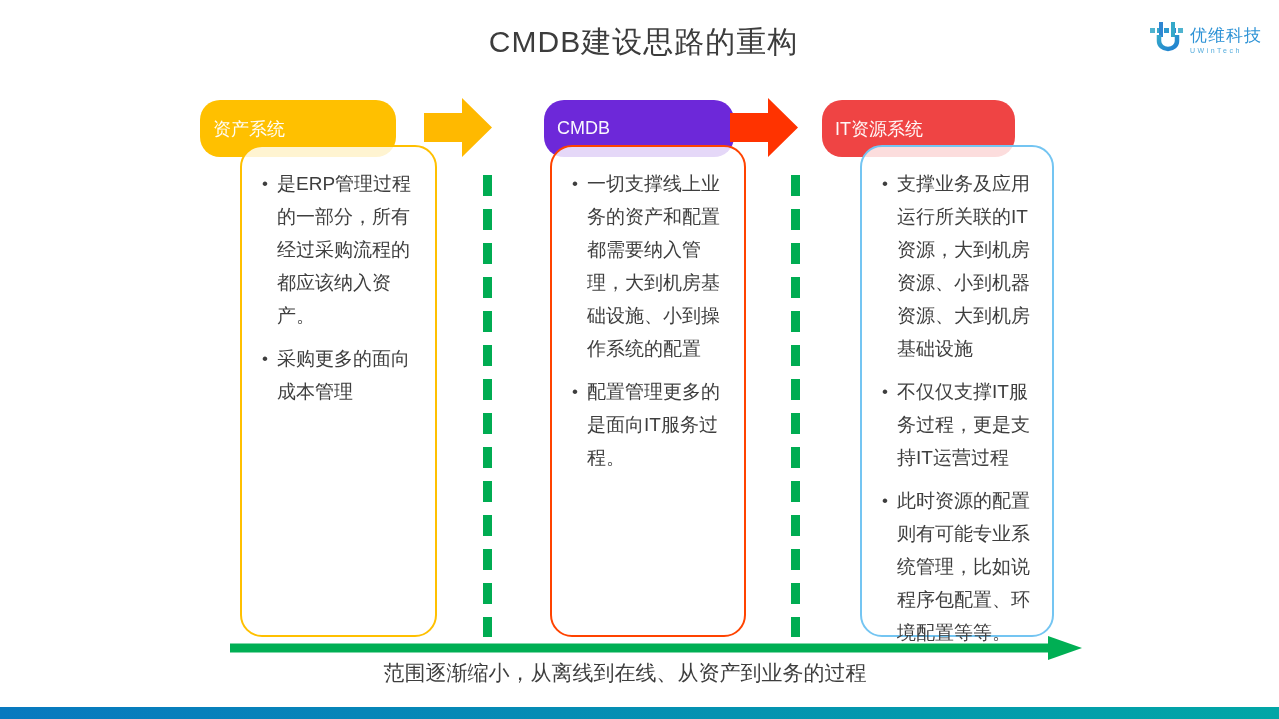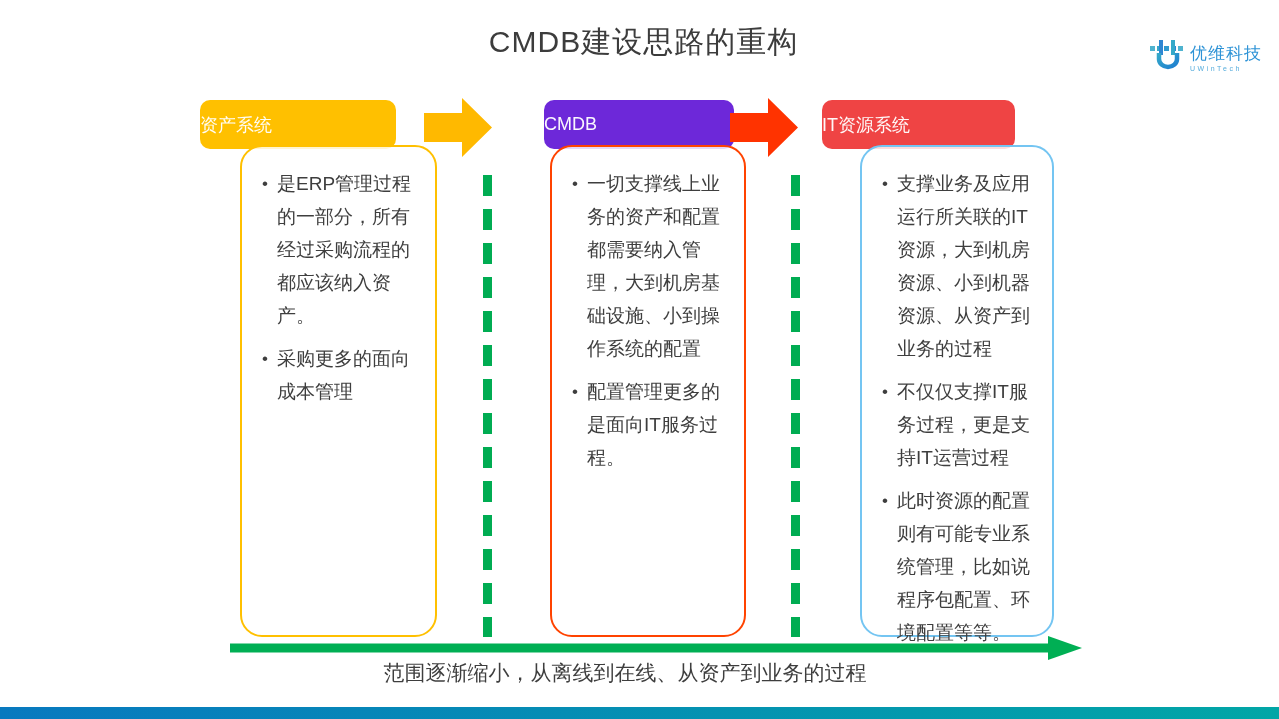--- a/index.html
+++ b/index.html
@@ -12,30 +12,30 @@
   .slide { position:absolute; inset:0; }
 
   
   .slide-title {
     position:absolute; top:22px; left:4px; width:100%;
     text-align:center; font-size:30px; font-weight:300;
     color:#3c3c3c; letter-spacing:1px;
   }
 
   
-  .logo { position:absolute; top:20px; left:1150px; width:120px; display:flex; align-items:flex-start;margin-top:18px; }
+  .logo { position:absolute; top:20px; left:1150px; width:120px; display:flex; align-items:flex-start; }
   .logo-icon { width:36px; height:36px; flex:0 0 auto; }
   .logo-text { margin-left:4px; display:flex; flex-direction:column; padding-top:6px; }
   .logo-company { font-size:17px; color:#2e93d6; letter-spacing:1px; line-height:19px; }
   .logo-sub { font-size:7px; color:#55acdc; letter-spacing:2.5px; margin-top:2px; }
 
   
   .col-header {
-    position:absolute; top:100px; height:49px; border-radius:10px;
-    display:flex; align-items:center; 
+    position:absolute; top:100px; height:57px; border-radius:20px;
+    display:flex; align-items:center; padding-left:13px;
     font-size:18px; color:rgba(255,255,255,0.96); z-index:1;
   }
   .col-header.c0 { left:200px; width:196px; background:#FFC000; }
   .col-header.c1 { left:544px; width:190px; background:#6d28d9; }
   .col-header.c2 { left:822px; width:193px; background:#ef4444; }
 
   
   .col-body {
     position:absolute; top:145px; height:492px; z-index:2;
     background:rgba(255,255,255,0.82);
@@ -140,21 +140,21 @@
     </ul>
   </div>
   <div class="col-body c1">
     <ul>
       <li>一切支撑线上业务的资产和配置都需要纳入管理，大到机房基础设施、小到操作系统的配置</li>
       <li>配置管理更多的是面向IT服务过程。</li>
     </ul>
   </div>
   <div class="col-body c2">
     <ul>
-      <li>支撑业务及应用运行所关联的IT资源，大到机房资源、小到机器资源、从资产到业务的过程</li>
+      <li>支撑业务及应用运行所关联的IT资源，大到机房资源、小到机器资源、大到机房基础设施</li>
       <li>不仅仅支撑IT服务过程，更是支持IT运营过程</li>
       <li>此时资源的配置则有可能专业系统管理，比如说程序包配置、环境配置等等。</li>
     </ul>
   </div>
 
   <span class="timeline-arrow">
     <svg width="856" height="28" viewBox="0 0 856 28">
       <line x1="2" y1="14" x2="822" y2="14" stroke="#00AF54" stroke-width="9"></line>
       <polygon points="820,2 854,14 820,26" fill="#00AF54"></polygon>
     </svg>

